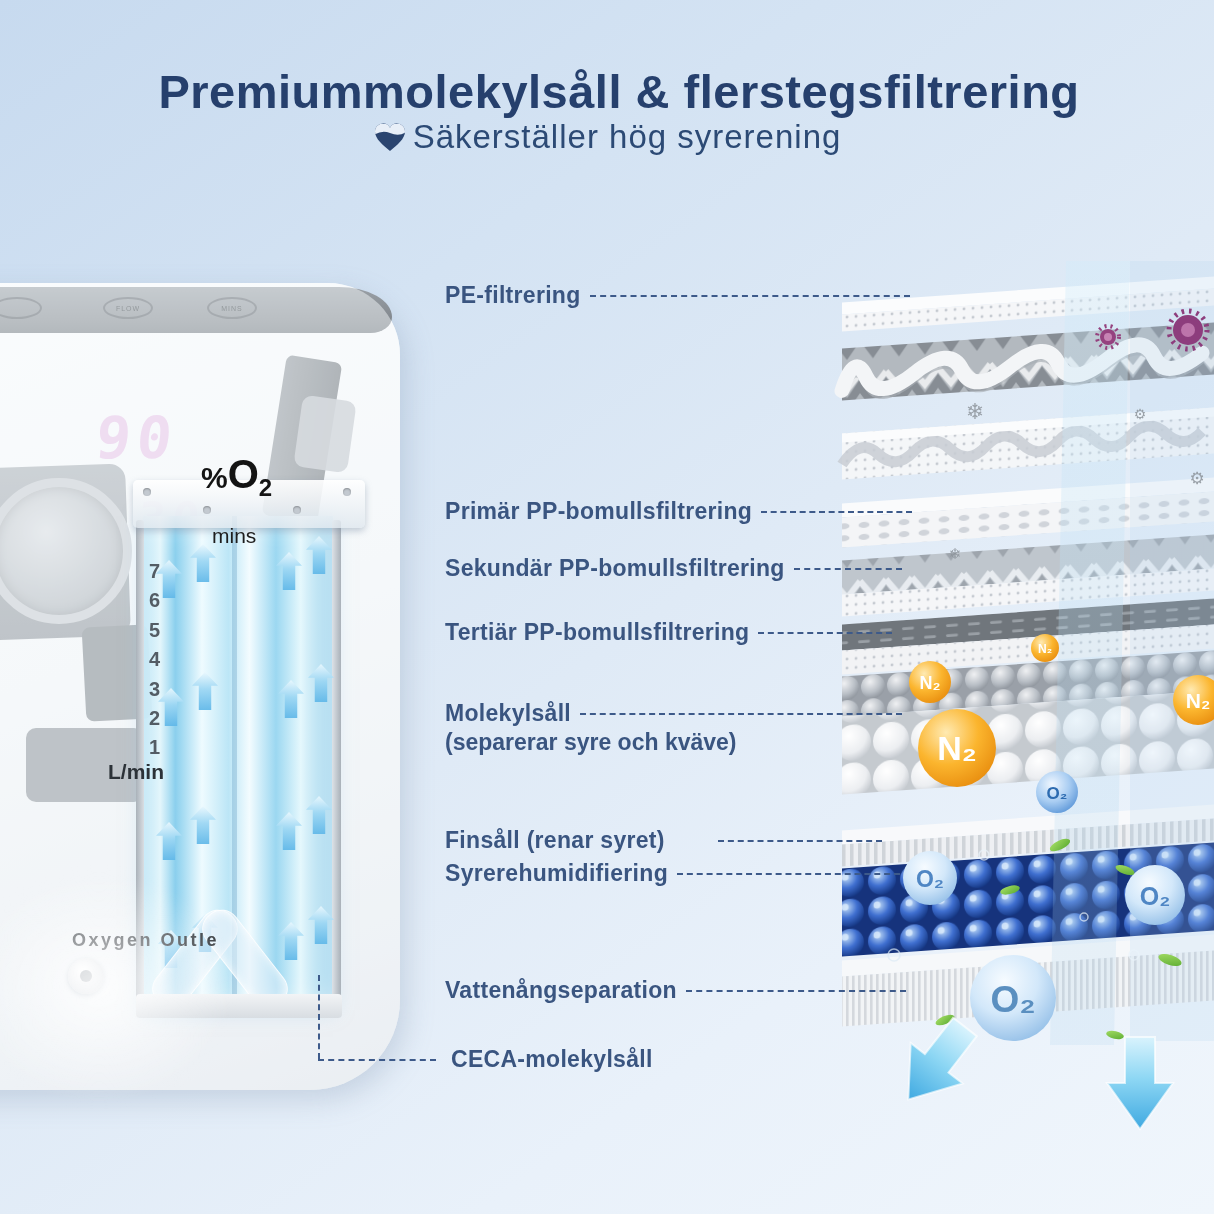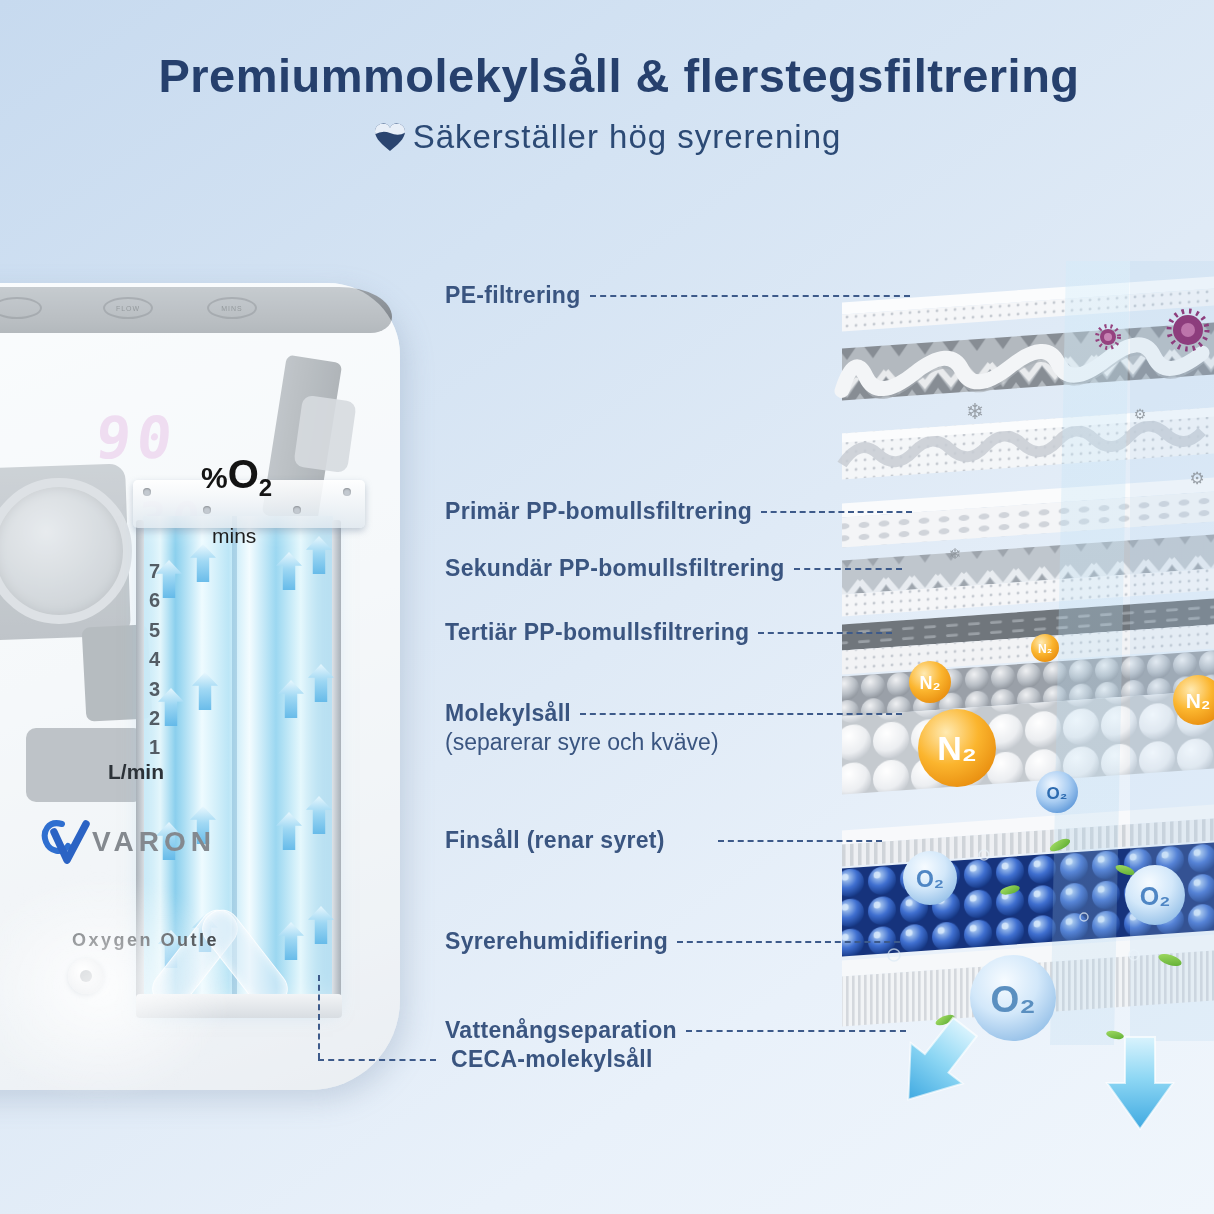--- a/index.html
+++ b/index.html
@@ -2,21 +2,21 @@
 <html><head>
 <meta charset="utf-8">
 <style>
   html,body{margin:0;padding:0;}
   body{width:1214px;height:1214px;overflow:hidden;font-family:"Liberation Sans",sans-serif;}
   .canvas{position:relative;width:1214px;height:1214px;overflow:hidden;
     background:linear-gradient(145deg,#c7daef 0%,#d4e3f3 28%,#dfeaf6 52%,#e9f1fa 75%,#f0f6fc 100%);}
   .abs{position:absolute;}
 
   
-  .title{left:0;right:0;top:48px;text-align:center;font-size:47px;font-weight:bold;
+  .title{left:0;right:0;top:64px;text-align:center;font-size:47px;font-weight:bold;
     color:#26406d;letter-spacing:.5px;z-index:20;margin-left:24px;}
   .subtitle-row{left:0;right:0;top:118px;display:flex;justify-content:center;align-items:center;gap:6px;z-index:20;}
   .subtitle{font-size:33px;font-weight:400;color:#2c4a75;letter-spacing:1px;}
 
   
   .device-body{left:-70px;top:283px;width:470px;height:807px;z-index:2;
     background:linear-gradient(160deg,#fdfdfe 0%,#f4f6f8 45%,#e7eaef 85%,#dfe3e8 100%);
     border-radius:0 72px 90px 0;box-shadow:6px 10px 28px rgba(120,140,170,.28);}
   .device-top{left:-70px;top:287px;width:462px;height:46px;z-index:3;
     background:linear-gradient(180deg,#9aa0a6,#7f858b 80%,#767c82);
@@ -72,21 +72,21 @@
     box-shadow:0 2px 5px rgba(100,120,140,.4);}
   .outlet-hole{position:absolute;left:12px;top:12px;width:12px;height:12px;border-radius:50%;background:#9aa1a8;}
   .tube{width:36px;height:112px;background:rgba(228,240,249,.55);border:1px solid rgba(255,255,255,.85);
     border-radius:18px;z-index:7;box-shadow:inset 0 0 10px rgba(255,255,255,.8);}
   .mist{left:-36px;top:872px;width:270px;height:230px;background:radial-gradient(closest-side,rgba(255,255,255,.85),rgba(255,255,255,0));z-index:9;filter:blur(6px);}
 
   
   .lrow{display:flex;align-items:flex-start;z-index:12;left:445px;}
   .lbl{font-size:23px;color:#3a5580;white-space:nowrap;letter-spacing:.3px;font-weight:bold;}
   .dash{flex:1;border-top:2px dashed #3d5a8a;margin-left:9px;margin-top:13px;min-width:20px;}
-  .lbl2{left:445px;font-size:23px;color:#3a5580;z-index:12;}
+  .lbl2{left:445px;font-size:23px;color:#3a5580;z-index:12;font-weight:bold;}
   .ceca-v{left:318px;top:975px;height:84px;border-left:2px dashed #3d5a8a;z-index:12;}
   .ceca-row{left:318px;top:1046px;display:flex;z-index:12;}
   .ceca-dash{width:118px;border-top:2px dashed #3d5a8a;margin-top:13px;}
   .ceca-row .lbl{margin-left:15px;}
 
   
   .stack-svg{left:834px;top:255px;z-index:5;overflow:visible;}
   text.molecule{font-weight:bold;text-anchor:middle;}
   .germ{fill:#8d949b;text-anchor:middle;opacity:.85;}
 </style>
@@ -168,27 +168,20 @@
     <span>7</span>
     <span>6</span>
     <span>5</span>
     <span>4</span>
     <span>3</span>
     <span>2</span>
     <span>1</span>
   </div>
   <div class="abs flow-unit">L/min</div>
 
-  <div class="abs brand">
-    <svg width="52" height="48" viewBox="0 0 52 48">
-      <path d="M22 6 C8 2 2 14 6 24 C10 34 22 36 28 28" fill="none" stroke="#2f6fd0" stroke-width="6" stroke-linecap="round"></path>
-      <path d="M14 14 L27 42 L46 6" fill="none" stroke="#2b63c4" stroke-width="7.5" stroke-linecap="round" stroke-linejoin="round"></path>
-    </svg>
-    <span class="brand-text">VARON</span>
-  </div>
   <div class="abs outlet-label">Oxygen Outle</div>
   <div class="abs outlet-port">
       <div class="outlet-hole"></div>
     </div>
   <div class="abs tube" style="left:176px;top:902px;transform:rotate(38deg);"></div>
   <div class="abs tube" style="left:226px;top:902px;transform:rotate(-38deg);"></div>
   <div class="abs mist"></div>
 
   <div class="abs lrow" style="top:282px;width:465px;">
       <span class="lbl">PE-filtrering</span>
@@ -208,25 +201,25 @@
     </div>
   <div class="abs lrow" style="top:700px;width:457px;">
       <span class="lbl">Molekylsåll</span>
       <div class="dash"></div>
     </div>
   <div class="abs lbl2" style="top:729px;">(separerar syre och kväve)</div>
   <div class="abs lrow" style="top:827px;width:437px;gap:44px;">
       <span class="lbl">Finsåll (renar syret)</span>
       <div class="dash"></div>
     </div>
-  <div class="abs lrow" style="top:928px;width:455px;">
+  <div class="abs lrow" style="top:860px;width:455px;">
       <span class="lbl">Syrerehumidifiering</span>
       <div class="dash"></div>
     </div>
-  <div class="abs lrow" style="top:977px;width:461px;margin-top:40px;">
+  <div class="abs lrow" style="top:977px;width:461px;">
       <span class="lbl">Vattenångseparation</span>
       <div class="dash"></div>
     </div>
   <div class="abs ceca-v"></div>
   <div class="abs ceca-row">
       <div class="ceca-dash"></div>
       <span class="lbl">CECA-molekylsåll</span>
     </div>
 
   <svg class="abs stack-svg" width="380" height="920" viewBox="0 0 380 920">

